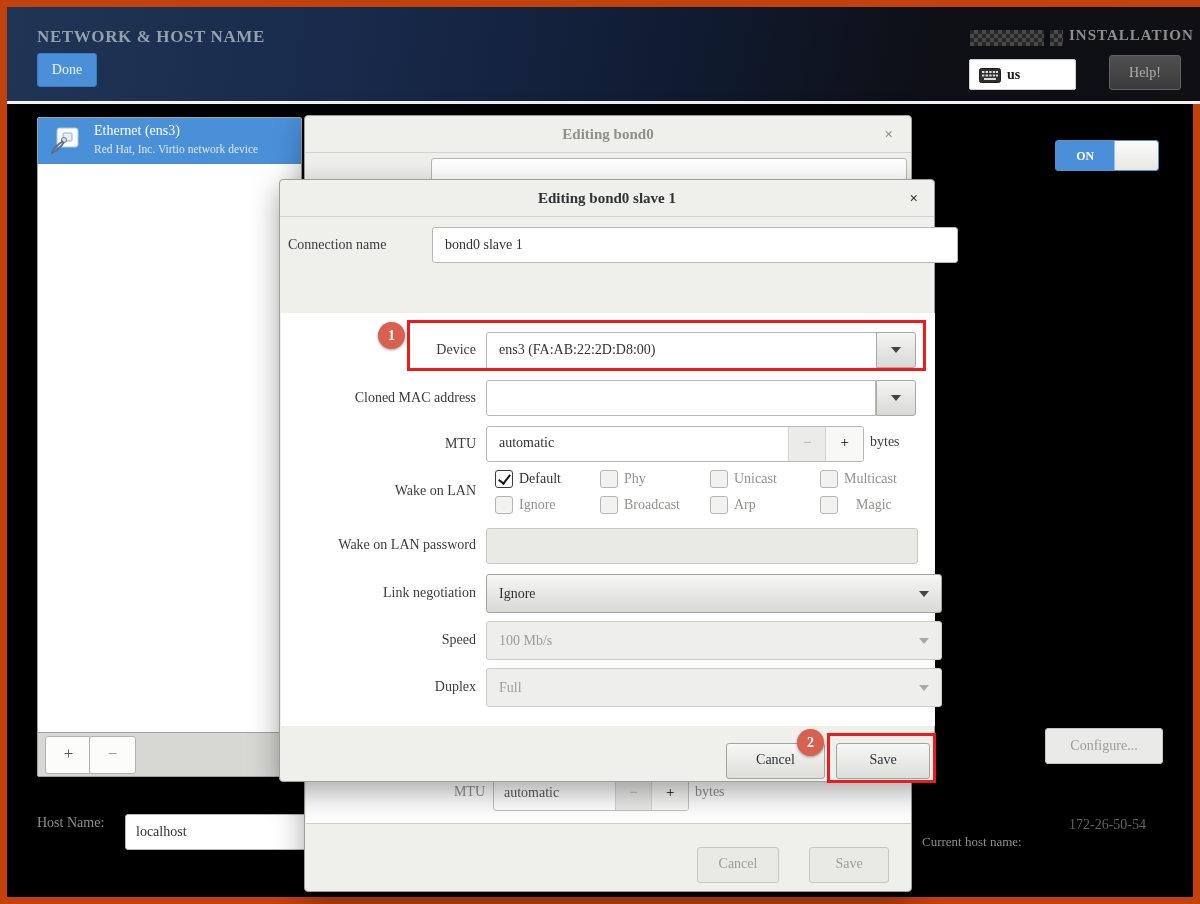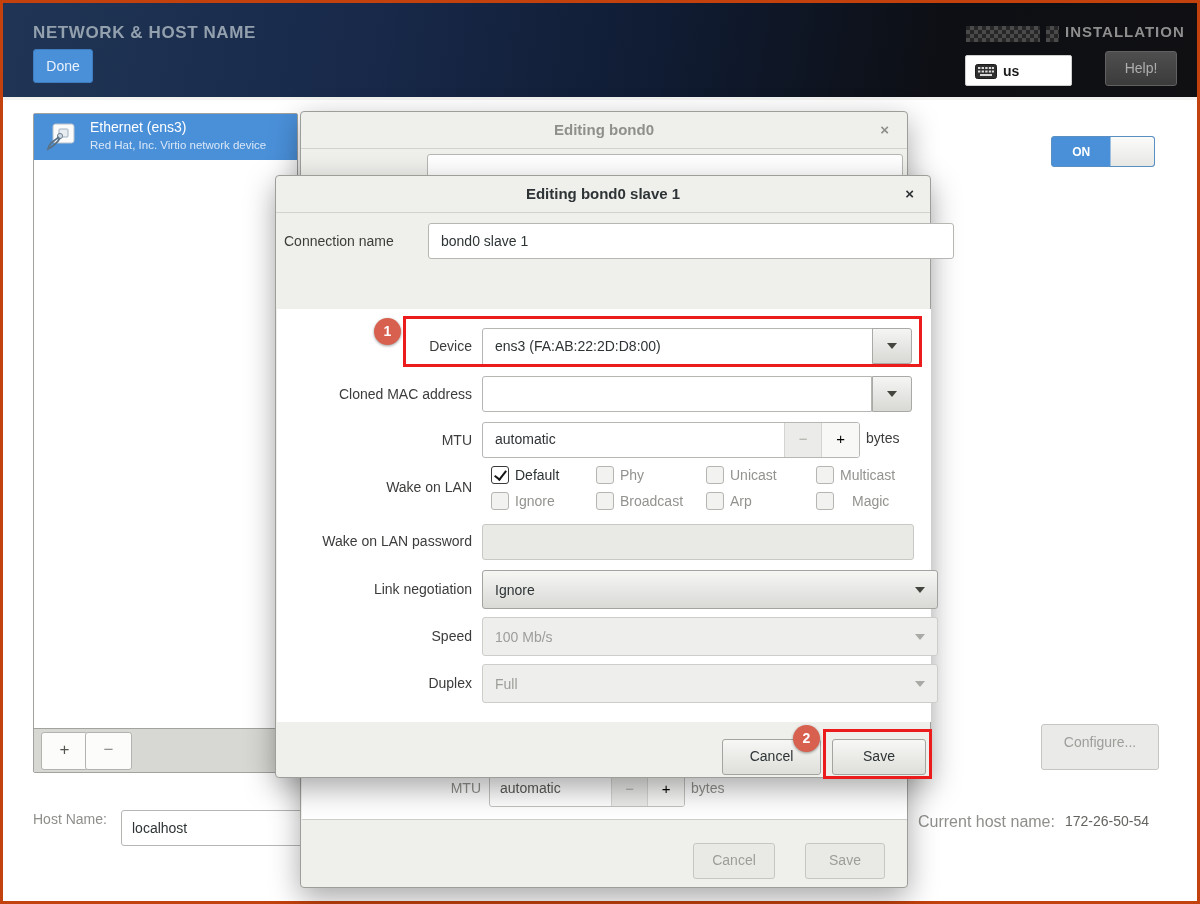--- a/index.html
+++ b/index.html
@@ -1,18 +1,18 @@
 <!DOCTYPE html>
 <html><head>
 <meta charset="utf-8">
 <style>
   html,body{margin:0;padding:0;}
   body{width:1200px;height:904px;overflow:hidden;background:#e8e8e6;
        font-family:"Liberation Sans","DejaVu Sans",sans-serif;position:relative;}
-  #screen{position:absolute;inset:0;border:3px solid #c2410c;box-sizing:border-box;background:#ffffff;}
+  #screen{position:absolute;inset:0;border:7px solid #c2410c;box-sizing:border-box;background:#000000;font-family:Liberation Serif, serif;}
   .a{position:absolute;box-sizing:border-box;}
 
   
   #topbar{left:0;top:0;width:1194px;height:94px;
     background:linear-gradient(100deg,#203555 0%,#18294a 30%,#101c33 55%,#0d0f14 78%,#101013 100%);}
   #topbar-sep{left:0;top:94px;width:1194px;height:3px;background:#f2f2f0;}
   .spoke-title{left:30px;top:20px;font-size:17px;font-weight:bold;letter-spacing:.6px;color:#93a0ad;}
   .done-btn{left:30px;top:46px;width:60px;height:34px;background:#4a90d9;border:1px solid #3d7cbf;
     border-radius:3px;color:#eaf2fb;font-size:14px;text-align:center;line-height:32px;}
   .mosaic{background-image:
@@ -39,23 +39,23 @@
   .tool-btn{position:absolute;top:3px;width:45px;height:36px;background:#fcfcfb;border:1px solid #b3b3b0;
     border-radius:3px;font-size:17px;color:#55554f;text-align:center;line-height:34px;}
   #add-btn{left:7px;} #remove-btn{left:51px;color:#8d8d89;}
   .hostname-label{left:30px;top:808px;font-size:14px;color:#8e8e8a;}
   .hostname-input{left:118px;top:807px;width:186px;height:36px;background:#fff;border:1px solid #b6b6b3;
     border-radius:3px;font-size:14px;color:#2e3436;padding:0 10px;font-family:inherit;}
   .switch{left:1048px;top:133px;width:104px;height:31px;border:1px solid #5a8fc4;border-radius:3px;
     display:flex;overflow:hidden;background:#4a90d9;}
   .switch-on{width:60px;height:100%;color:#fff;font-size:12px;font-weight:bold;text-align:center;line-height:30px;}
   .switch-handle{width:44px;height:100%;background:linear-gradient(#fbfbfa,#e7e7e4);border-left:1px solid #9fbfe0;border-radius:0 2px 2px 0;}
-  .configure-btn{left:1038px;top:721px;width:118px;height:46px;background:#eaeae8;border:1px solid #c5c5c2;
+  .configure-btn{left:1038px;top:721px;width:118px;height:36px;background:#eaeae8;border:1px solid #c5c5c2;
     border-radius:3px;color:#9d9d99;font-size:14px;text-align:center;line-height:34px;}
-  .curhost-label{left:915px;top:810px;font-size:16px;color:#8e8e8a;}
+  .curhost-label{left:915px;top:827px;font-size:13px;color:#8e8e8a;}
   .curhost-value{left:1062px;top:810px;font-size:14px;color:#63635f;}
 
   
   .dialog{background:#efefec;border:1px solid #9d9d9a;border-radius:4px;box-shadow:0 10px 30px rgba(0,0,0,.35);}
   .dlg-title{position:absolute;left:0;top:0;width:100%;height:36px;text-align:center;font-size:15px;
     font-weight:bold;line-height:36px;border-bottom:1px solid #d2d2cf;}
   .dlg-close{position:absolute;top:9px;font-size:15px;font-weight:bold;line-height:18px;}
   .entry{background:#fff;border:1px solid #b6b6b3;border-radius:3px;font-size:14px;color:#2e3436;
     padding:0 12px;font-family:inherit;}
   .gtk-btn{background:linear-gradient(#f7f7f5,#dededa);border:1px solid #a3a3a0;border-radius:3px;

